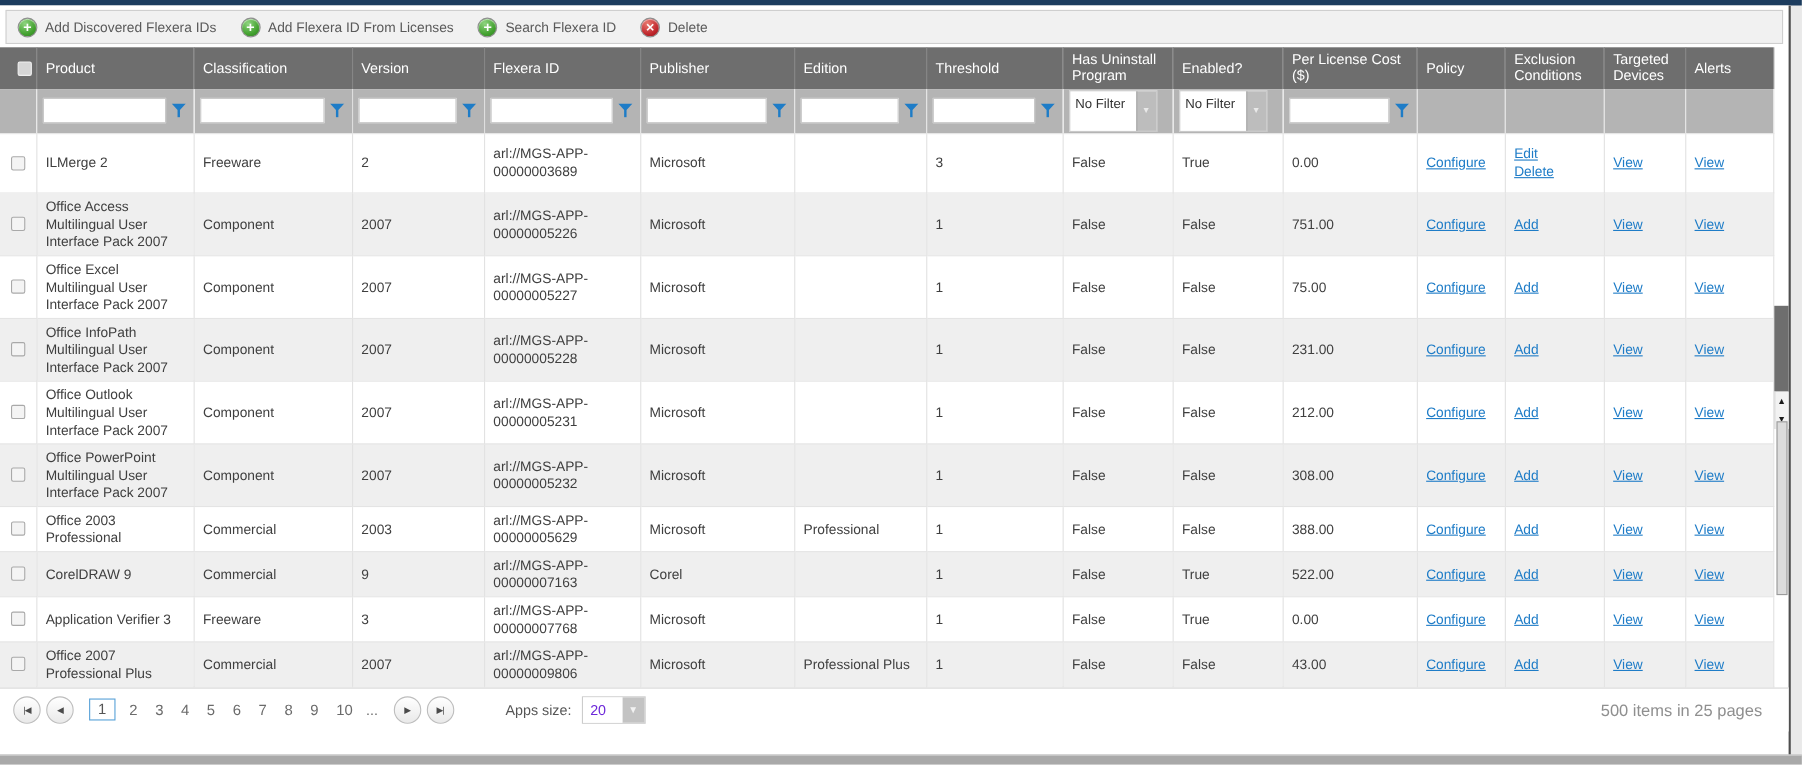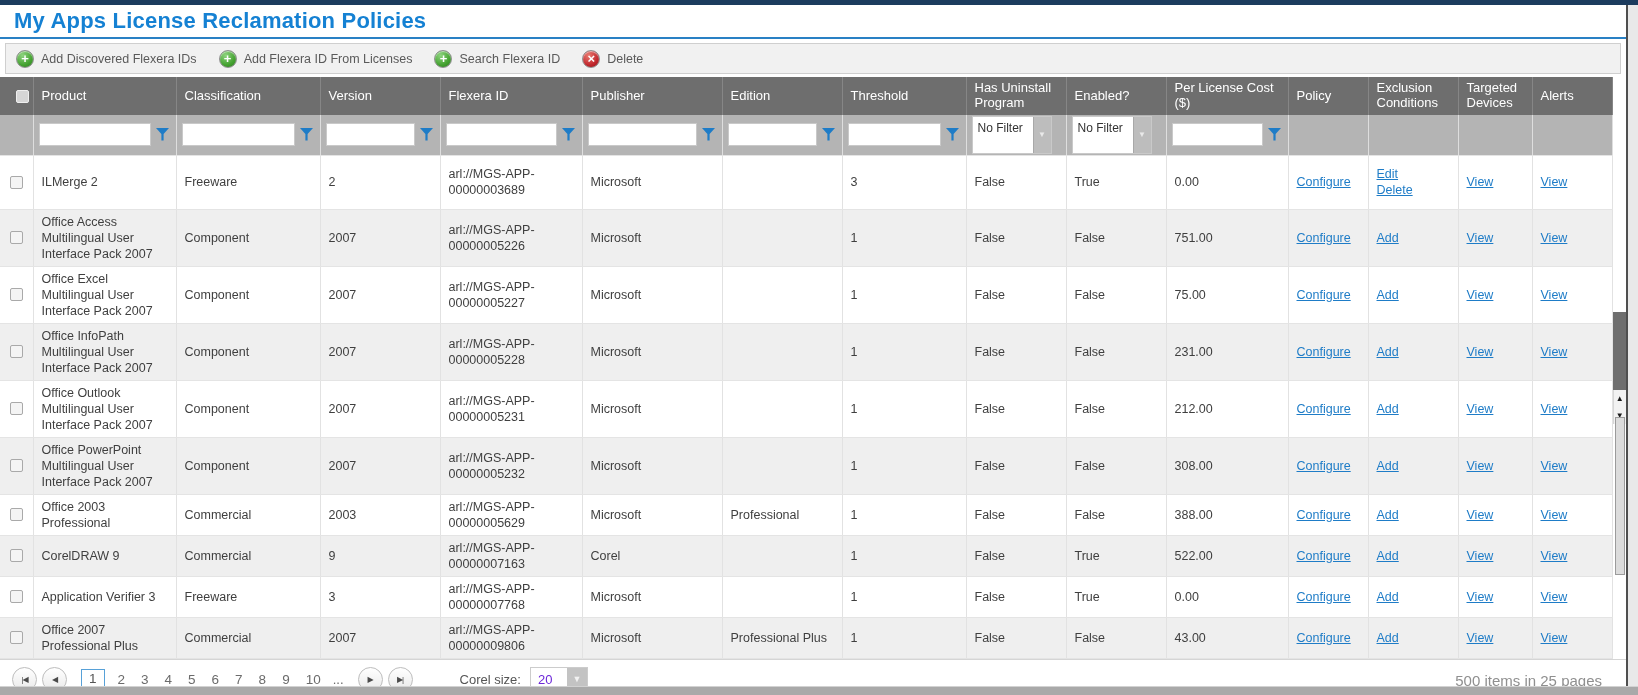--- a/index.html
+++ b/index.html
@@ -81,23 +81,20 @@
     display:flex; align-items:center; justify-content:center; cursor:pointer; }
   .psummary { position:absolute; right:24px; top:12px; color:#8f8f8f; font-size:15px; }
 </style>
 </head>
 <body>
 
 <div class="top-bar"></div>
 
 <div class="app">
 
-  <div class="title-bar">
-    <h1>My Apps License Reclamation Policies</h1>
-  </div>
 
   <div class="toolbar" id="toolbar">
       <div class="tb-btn">
         <span class="tb-icon green">+</span>
         <span class="tb-label">Add Discovered Flexera IDs</span>
       </div>
       <div class="tb-btn">
         <span class="tb-icon green">+</span>
         <span class="tb-label">Add Flexera ID From Licenses</span>
       </div>
@@ -578,21 +575,21 @@
         <span class="pnum">6</span>
         <span class="pnum">7</span>
         <span class="pnum">8</span>
         <span class="pnum">9</span>
         <span class="pnum">10</span>
         <span class="pellipsis">...</span>
       </div>
     <div class="pbtn">▶</div>
     <div class="pbtn">▶|</div>
     <div class="psize">
-      <span>Corel size:</span>
+      <span>Apps size:</span>
       <div class="psize-box">
         <span class="psize-val">20</span>
         <span class="psize-btn">▼</span>
       </div>
     </div>
     <div class="psummary">500 items in 25 pages</div>
   </div>
 
 </div>
 

